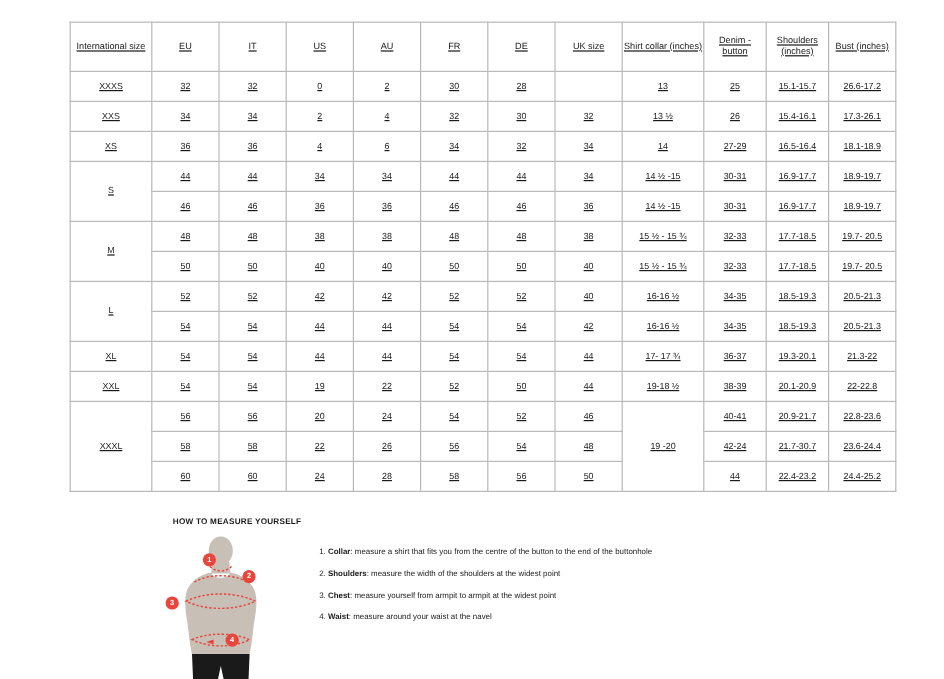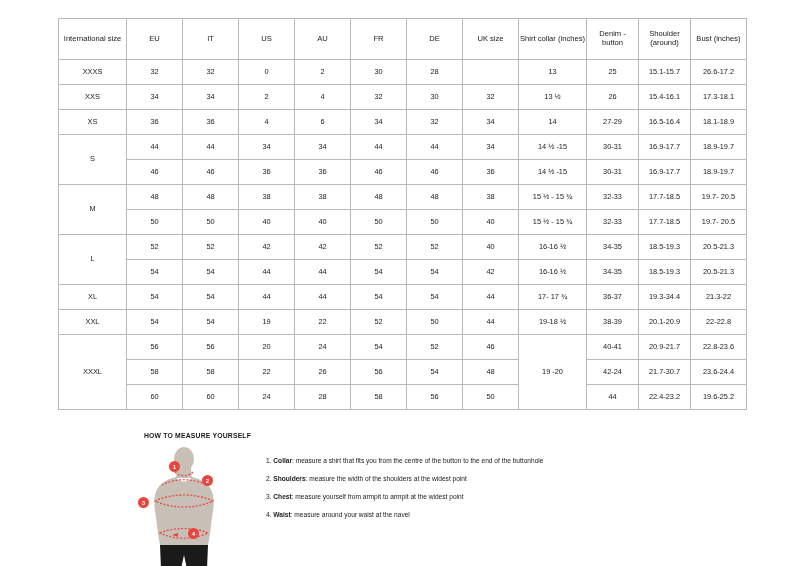--- a/index.html
+++ b/index.html
@@ -20,20 +20,21 @@
   #size-table-wrap {
     position: absolute;
     left: 58px;
     top: 18px;
     width: 672px;
   }
   table.size-table {
     border-collapse: collapse;
     width: 672px;
     table-layout: fixed;
+    text-decoration: underline;
   }
   table.size-table td,
   table.size-table th {
     border: 1px solid #b9b9b9;
     font-size: 7.4px;
     font-weight: normal;
     text-align: center;
     vertical-align: middle;
     height: 24px;
     padding: 0 1px;
@@ -138,21 +139,21 @@
         <td>International size</td>
         <td>EU</td>
         <td>IT</td>
         <td>US</td>
         <td>AU</td>
         <td>FR</td>
         <td>DE</td>
         <td>UK size</td>
         <td>Shirt collar (inches)</td>
         <td>Denim - button</td>
-        <td>Shoulder (around)</td>
+        <td>Shoulders (inches)</td>
         <td>Bust (inches)</td>
       </tr>
     </thead>
     <tbody id="size-table-body">
         <tr>
           <td>XXXS</td>
           <td>32</td>
           <td>32</td>
           <td>0</td>
           <td>2</td>
@@ -169,21 +170,21 @@
           <td>34</td>
           <td>34</td>
           <td>2</td>
           <td>4</td>
           <td>32</td>
           <td>30</td>
           <td>32</td>
           <td>13 ½</td>
           <td>26</td>
           <td>15.4-16.1</td>
-          <td>17.3-18.1</td>
+          <td>17.3-26.1</td>
         </tr>
         <tr>
           <td>XS</td>
           <td>36</td>
           <td>36</td>
           <td>4</td>
           <td>6</td>
           <td>34</td>
           <td>32</td>
           <td>34</td>
@@ -277,21 +278,21 @@
           <td>XL</td>
           <td>54</td>
           <td>54</td>
           <td>44</td>
           <td>44</td>
           <td>54</td>
           <td>54</td>
           <td>44</td>
           <td>17- 17 ¾</td>
           <td>36-37</td>
-          <td>19.3-34.4</td>
+          <td>19.3-20.1</td>
           <td>21.3-22</td>
         </tr>
         <tr>
           <td>XXL</td>
           <td>54</td>
           <td>54</td>
           <td>19</td>
           <td>22</td>
           <td>52</td>
           <td>50</td>
@@ -330,21 +331,21 @@
         <tr>
           <td>60</td>
           <td>60</td>
           <td>24</td>
           <td>28</td>
           <td>58</td>
           <td>56</td>
           <td>50</td>
           <td>44</td>
           <td>22.4-23.2</td>
-          <td>19.6-25.2</td>
+          <td>24.4-25.2</td>
         </tr>
       </tbody>
   </table>
 </div>
 
 <div id="measure-section">
   <div id="measure-title">HOW TO MEASURE YOURSELF</div>
   <div id="measure-body">
 
     <div id="figure-box">

